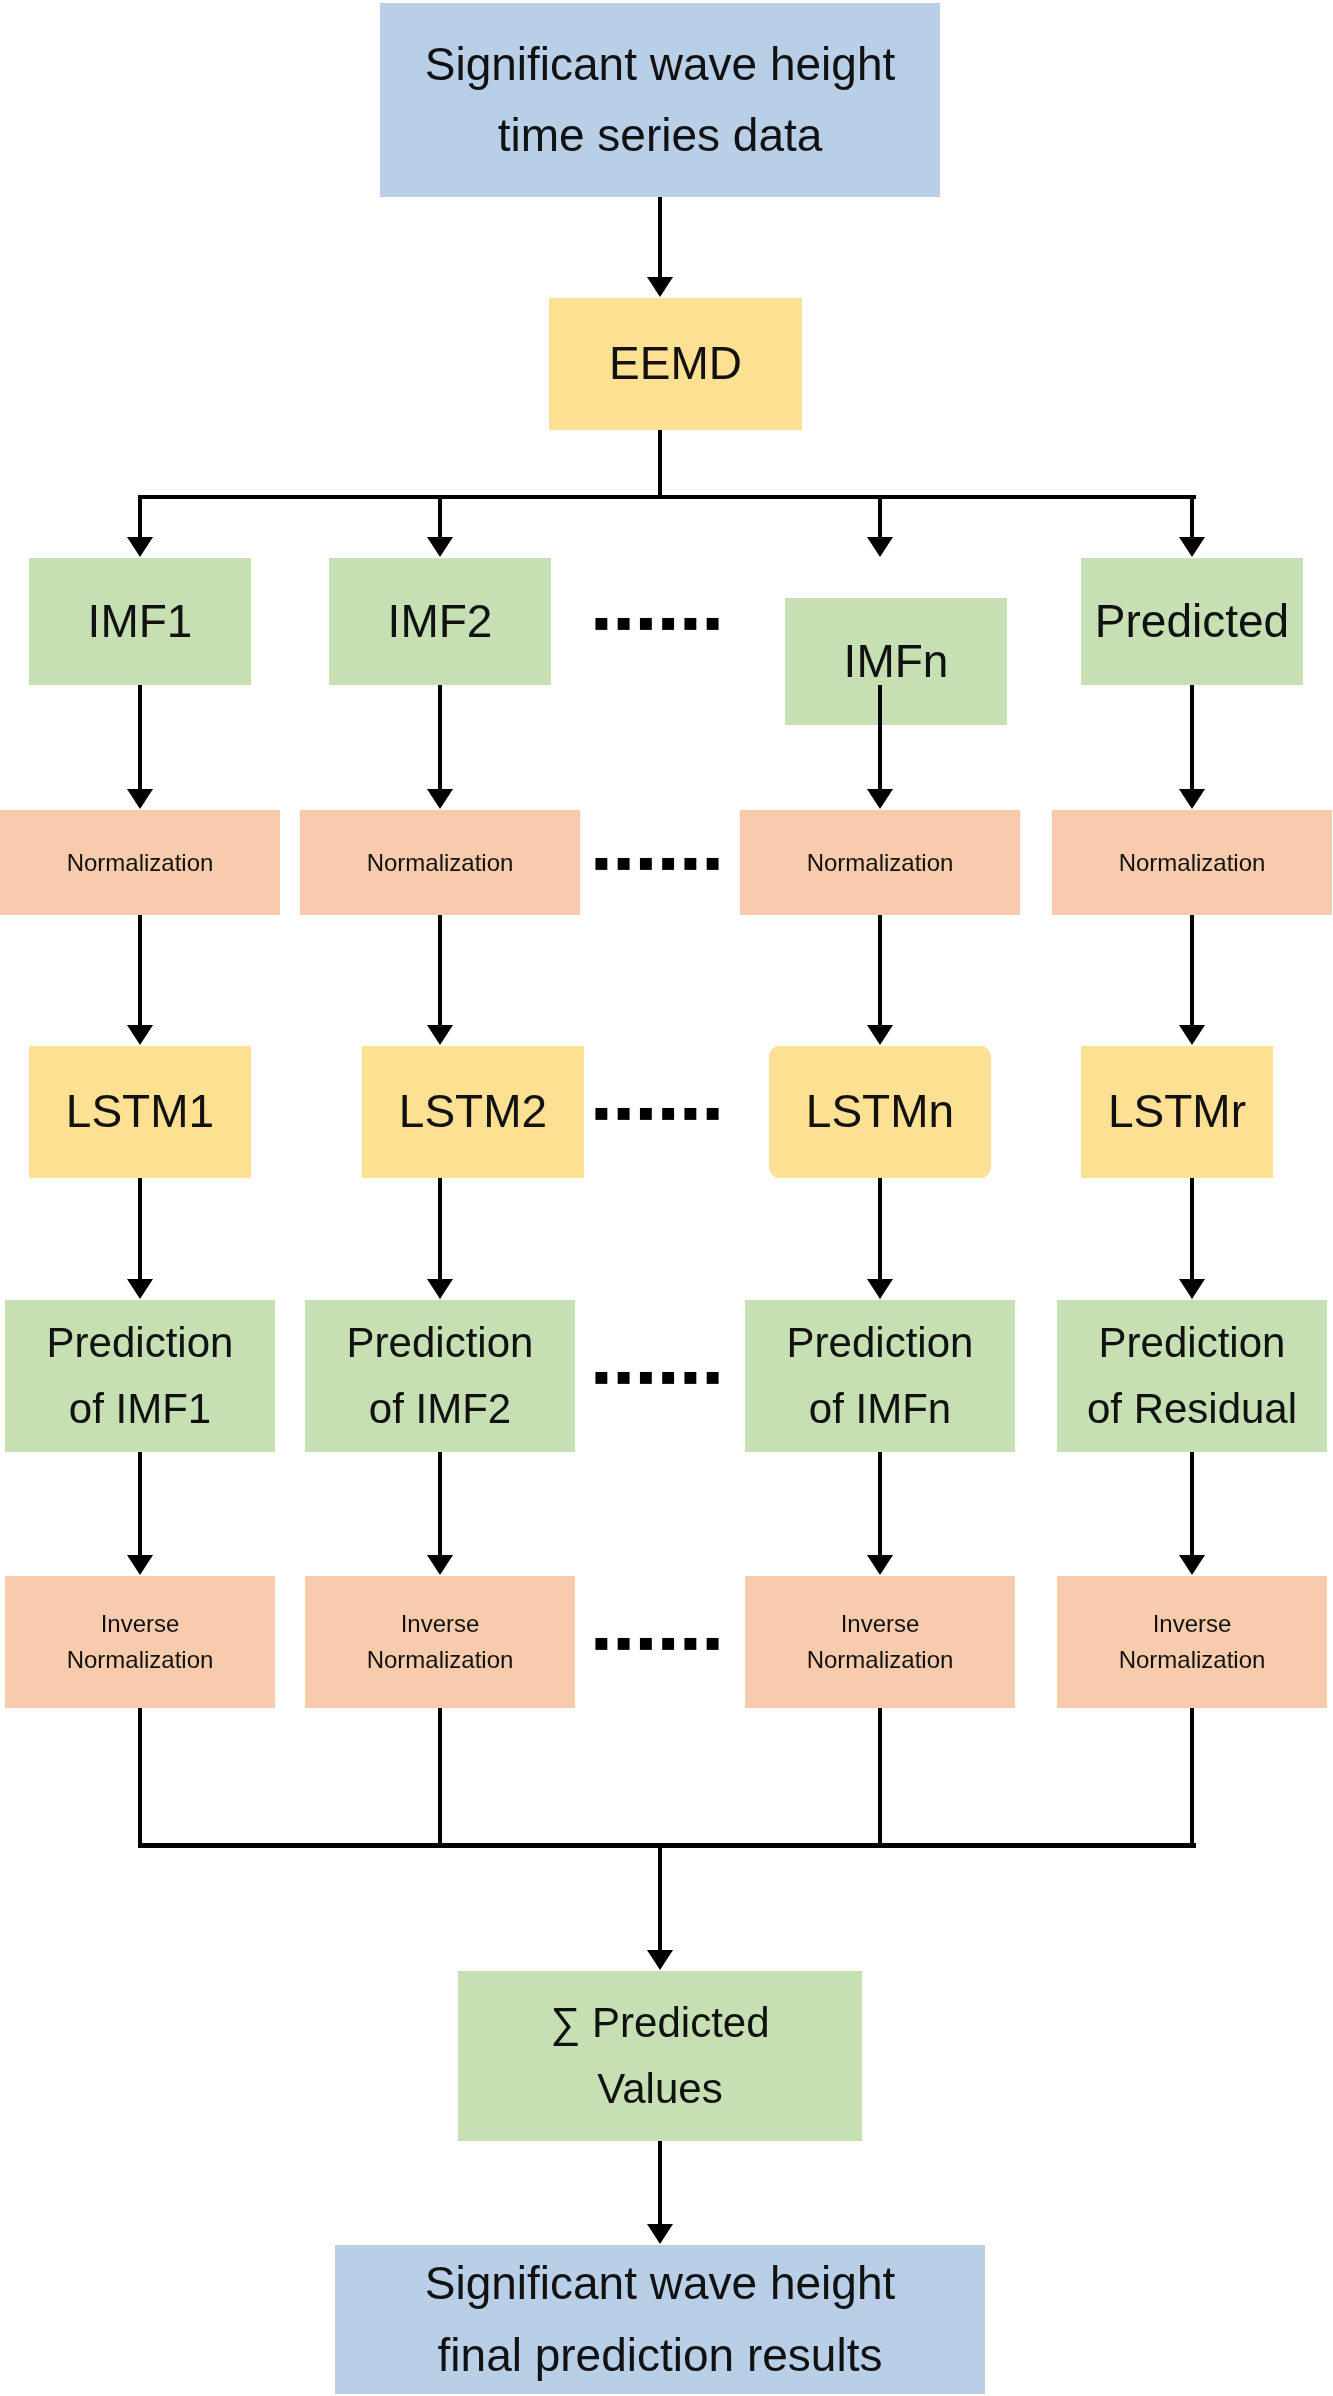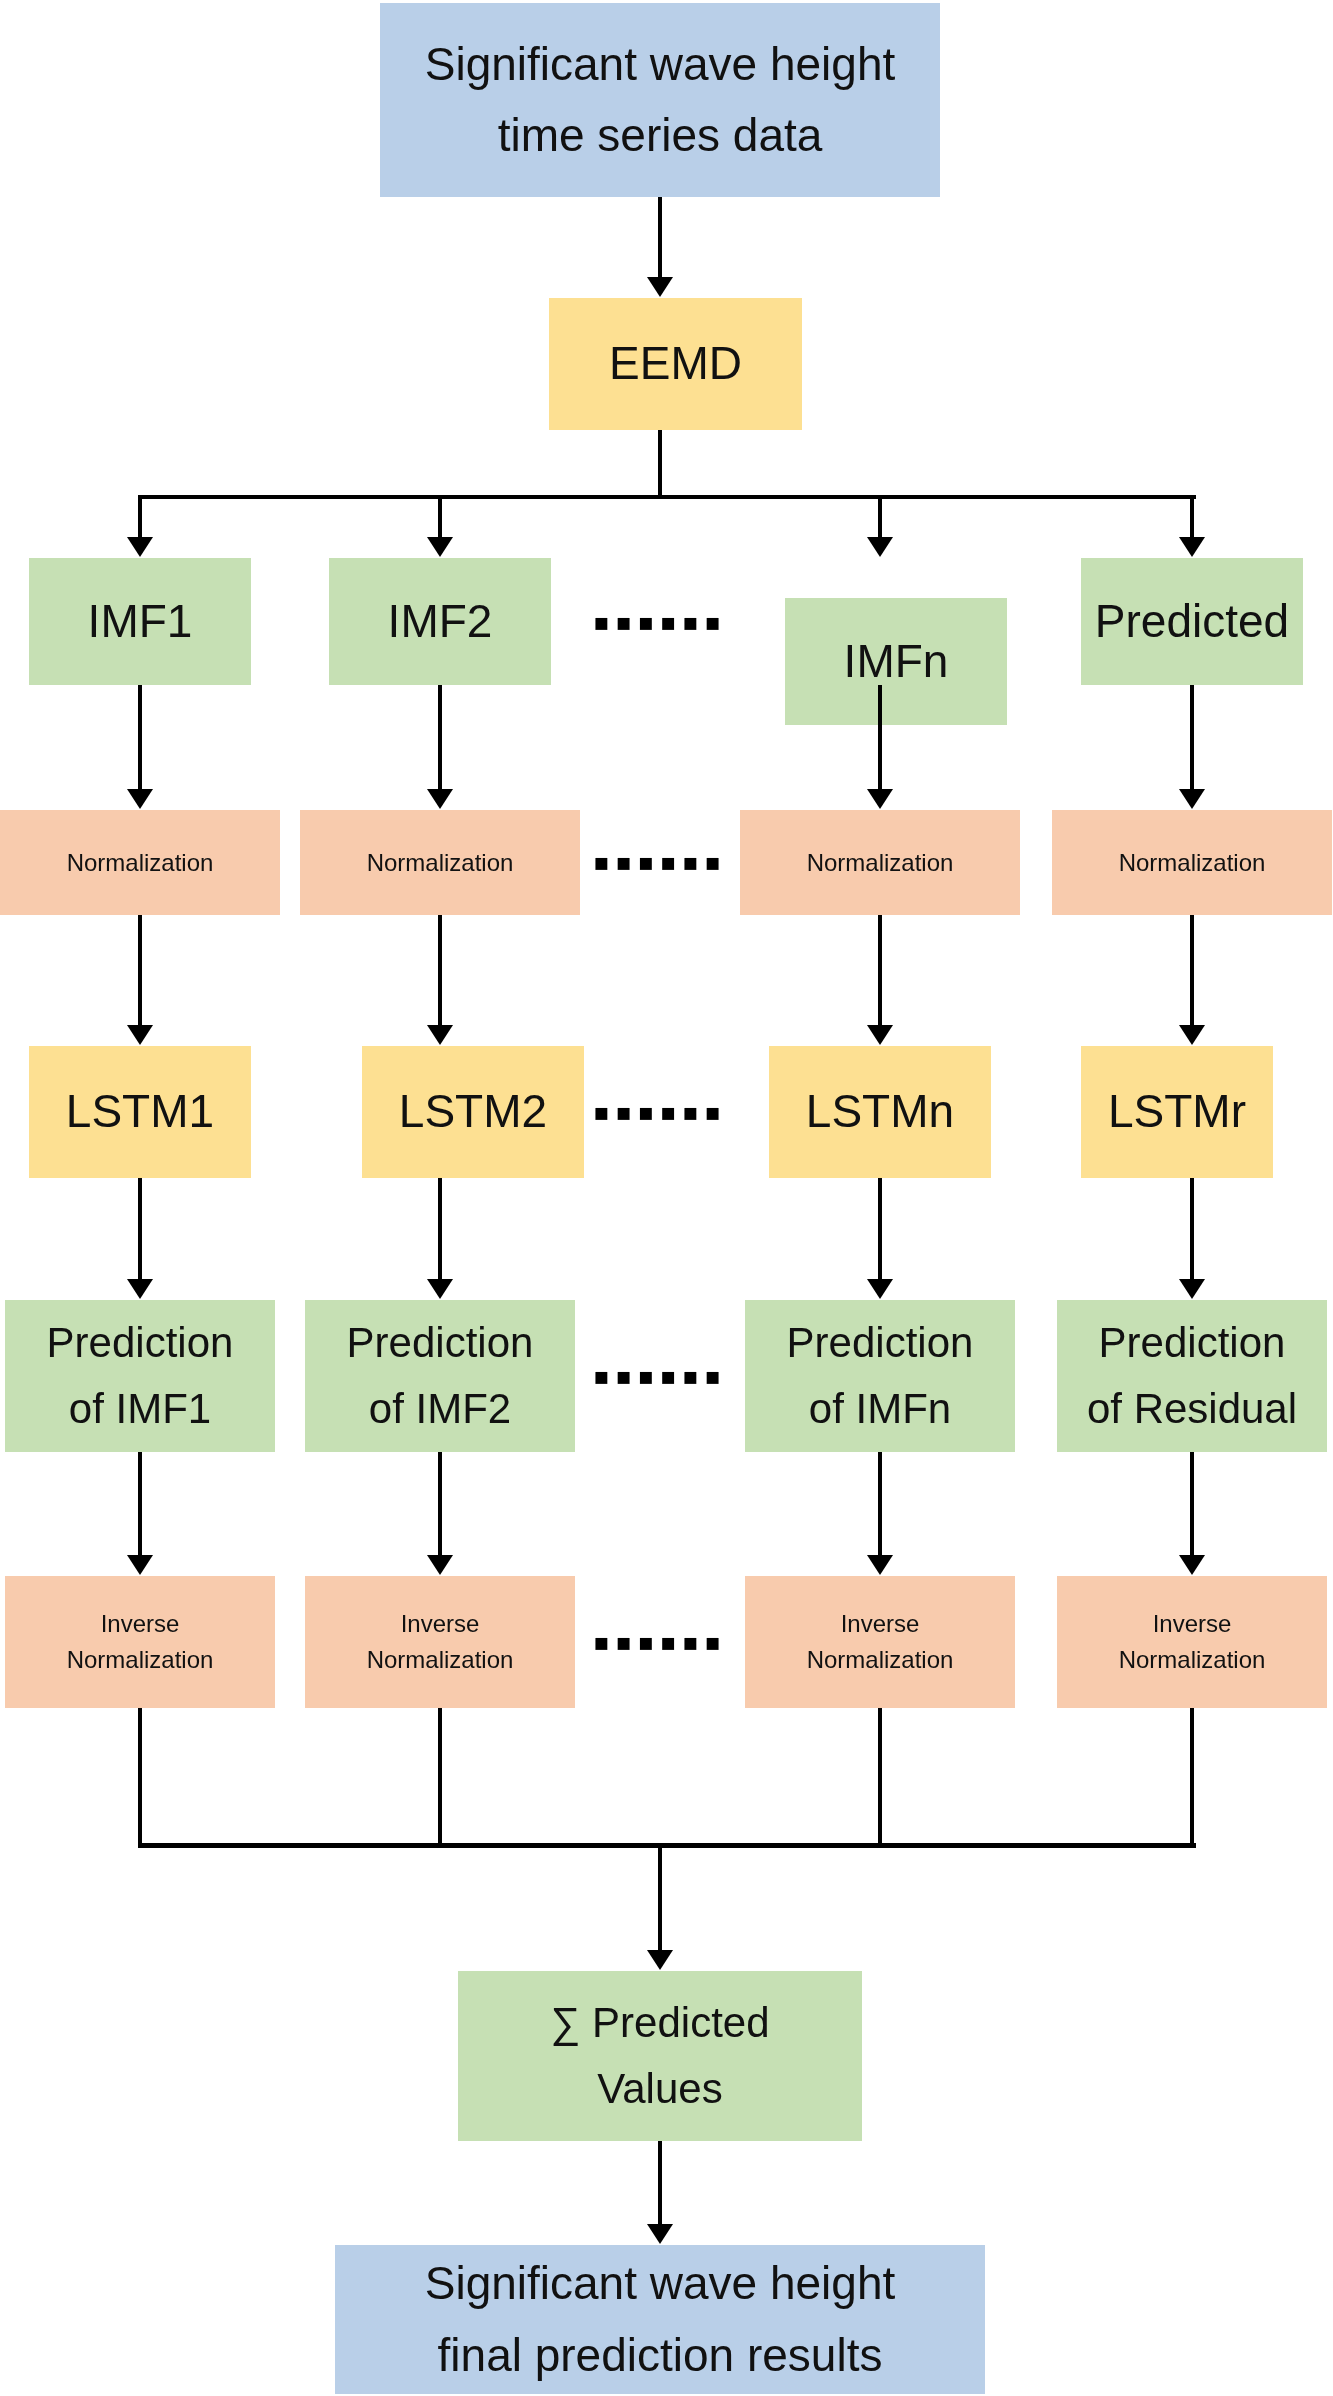--- a/index.html
+++ b/index.html
@@ -95,21 +95,21 @@
   <div class="arrow" style="left:438px;top:1452px;height:104px;"></div>
   <div class="box orange f-sm" style="left:305px;top:1576px;width:270px;height:132px;">Inverse
 Normalization</div>
   <div class="vline" style="left:438px;top:1708px;height:139px;"></div>
 
   <div class="arrow" style="left:878px;top:499px;height:39px;"></div>
   <div class="box green f-lg" style="left:785px;top:558px;width:222px;height:127px;margin-top:40px;">IMFn</div>
   <div class="arrow" style="left:878px;top:685px;height:105px;"></div>
   <div class="box orange f-sm" style="left:740px;top:810px;width:280px;height:105px;">Normalization</div>
   <div class="arrow" style="left:878px;top:915px;height:111px;"></div>
-  <div class="box yellow f-lg" style="left:769px;top:1046px;width:222px;height:132px;">LSTMn</div>
+  <div class="box yellow f-lg" style="left:769px;top:1046px;width:222px;height:132px;border-radius:11px;">LSTMn</div>
   <div class="arrow" style="left:878px;top:1178px;height:102px;"></div>
   <div class="box green f-md" style="left:745px;top:1300px;width:270px;height:152px;">Prediction
 of IMFn</div>
   <div class="arrow" style="left:878px;top:1452px;height:104px;"></div>
   <div class="box orange f-sm" style="left:745px;top:1576px;width:270px;height:132px;">Inverse
 Normalization</div>
   <div class="vline" style="left:878px;top:1708px;height:139px;"></div>
 
   <div class="arrow" style="left:1190px;top:499px;height:39px;"></div>
   <div class="box green f-lg" style="left:1081px;top:558px;width:222px;height:127px;">Predicted</div>

